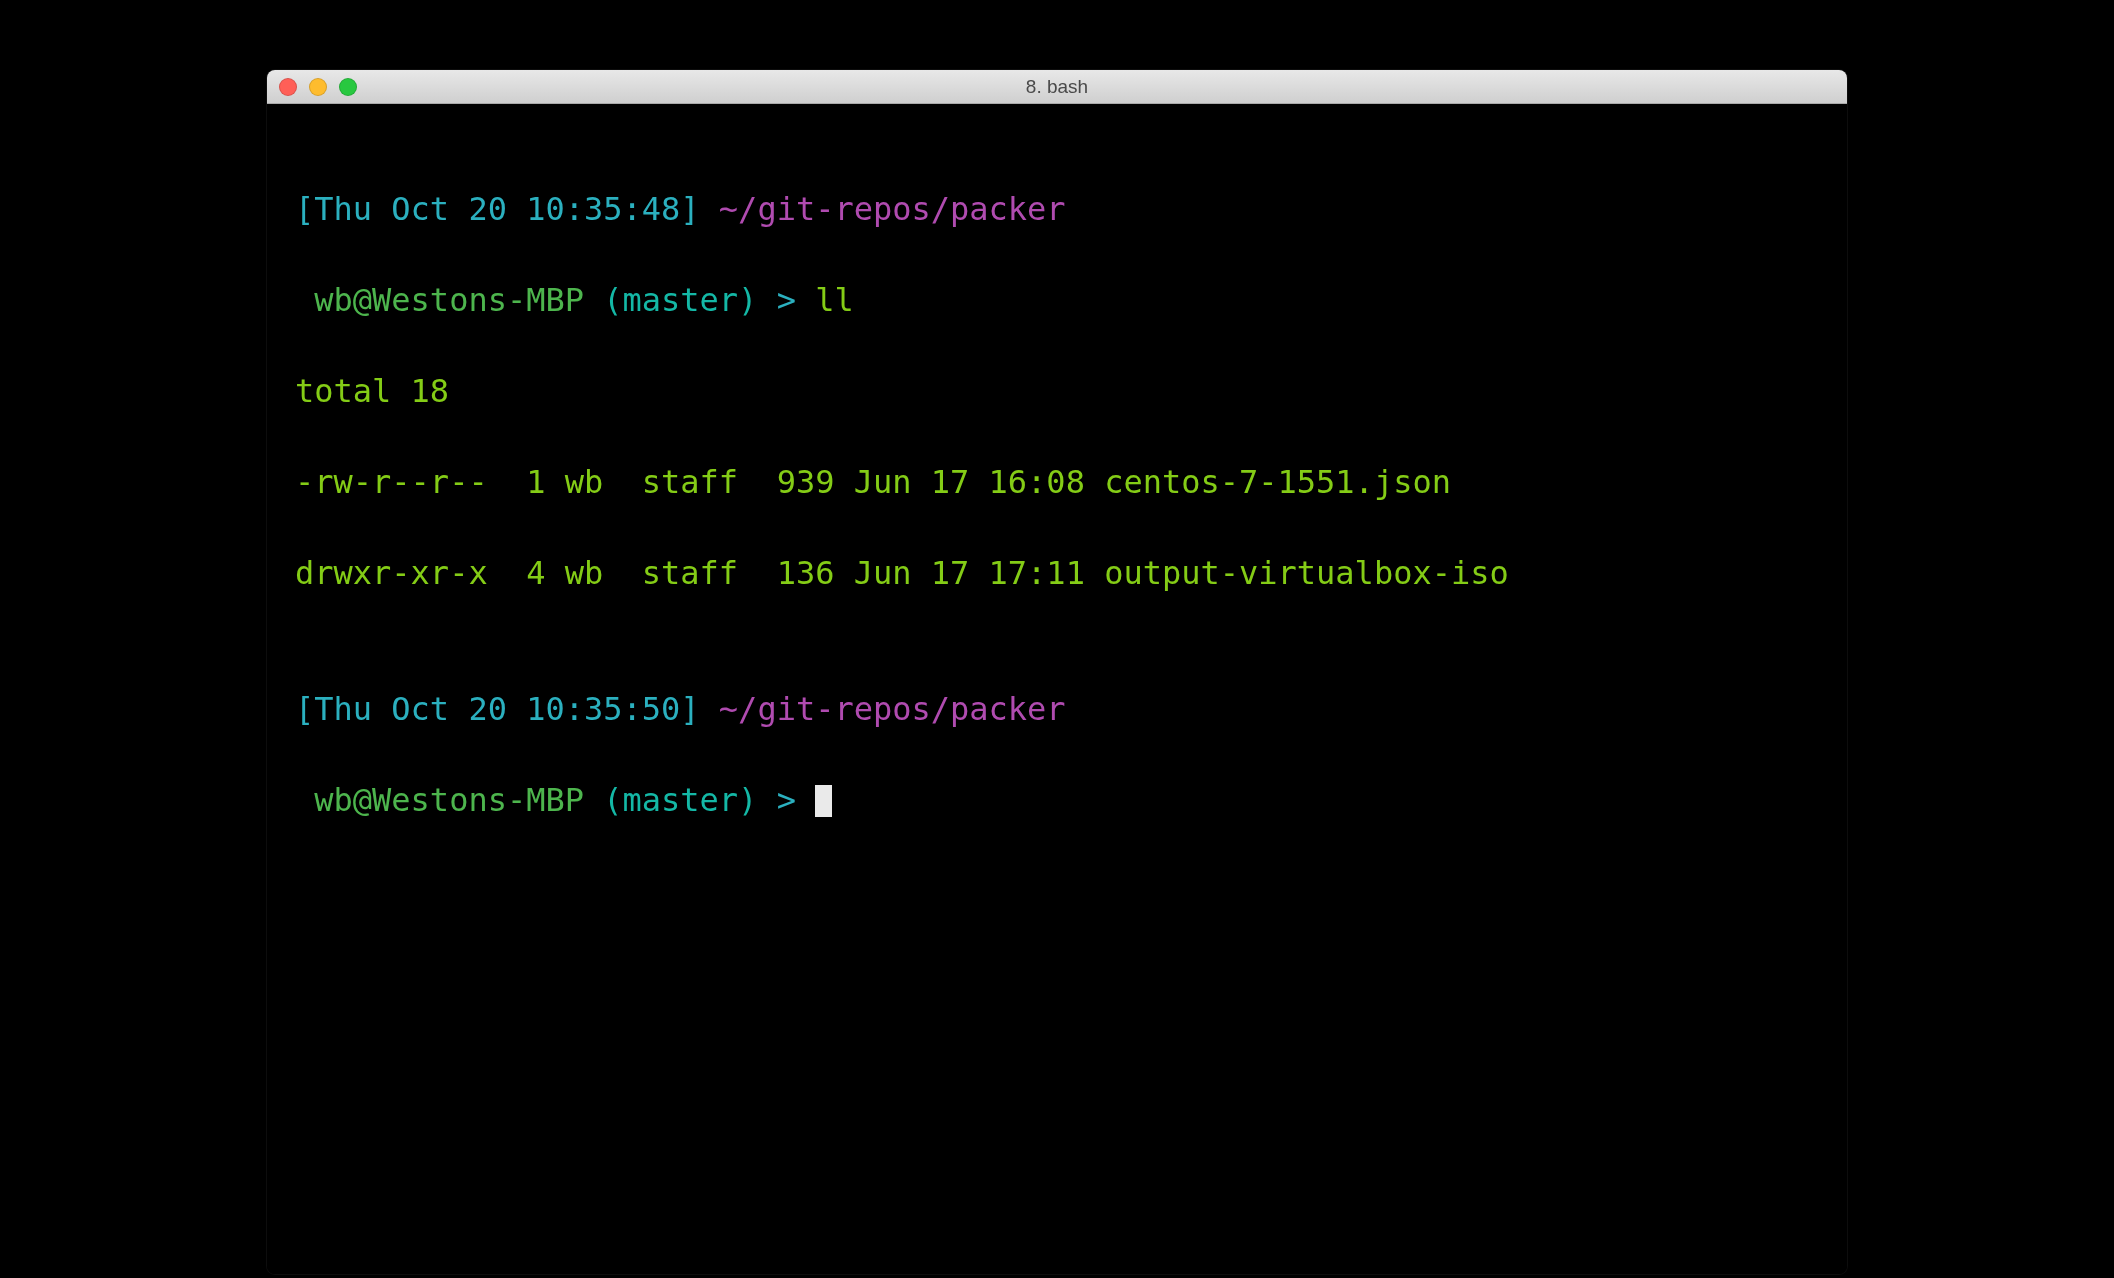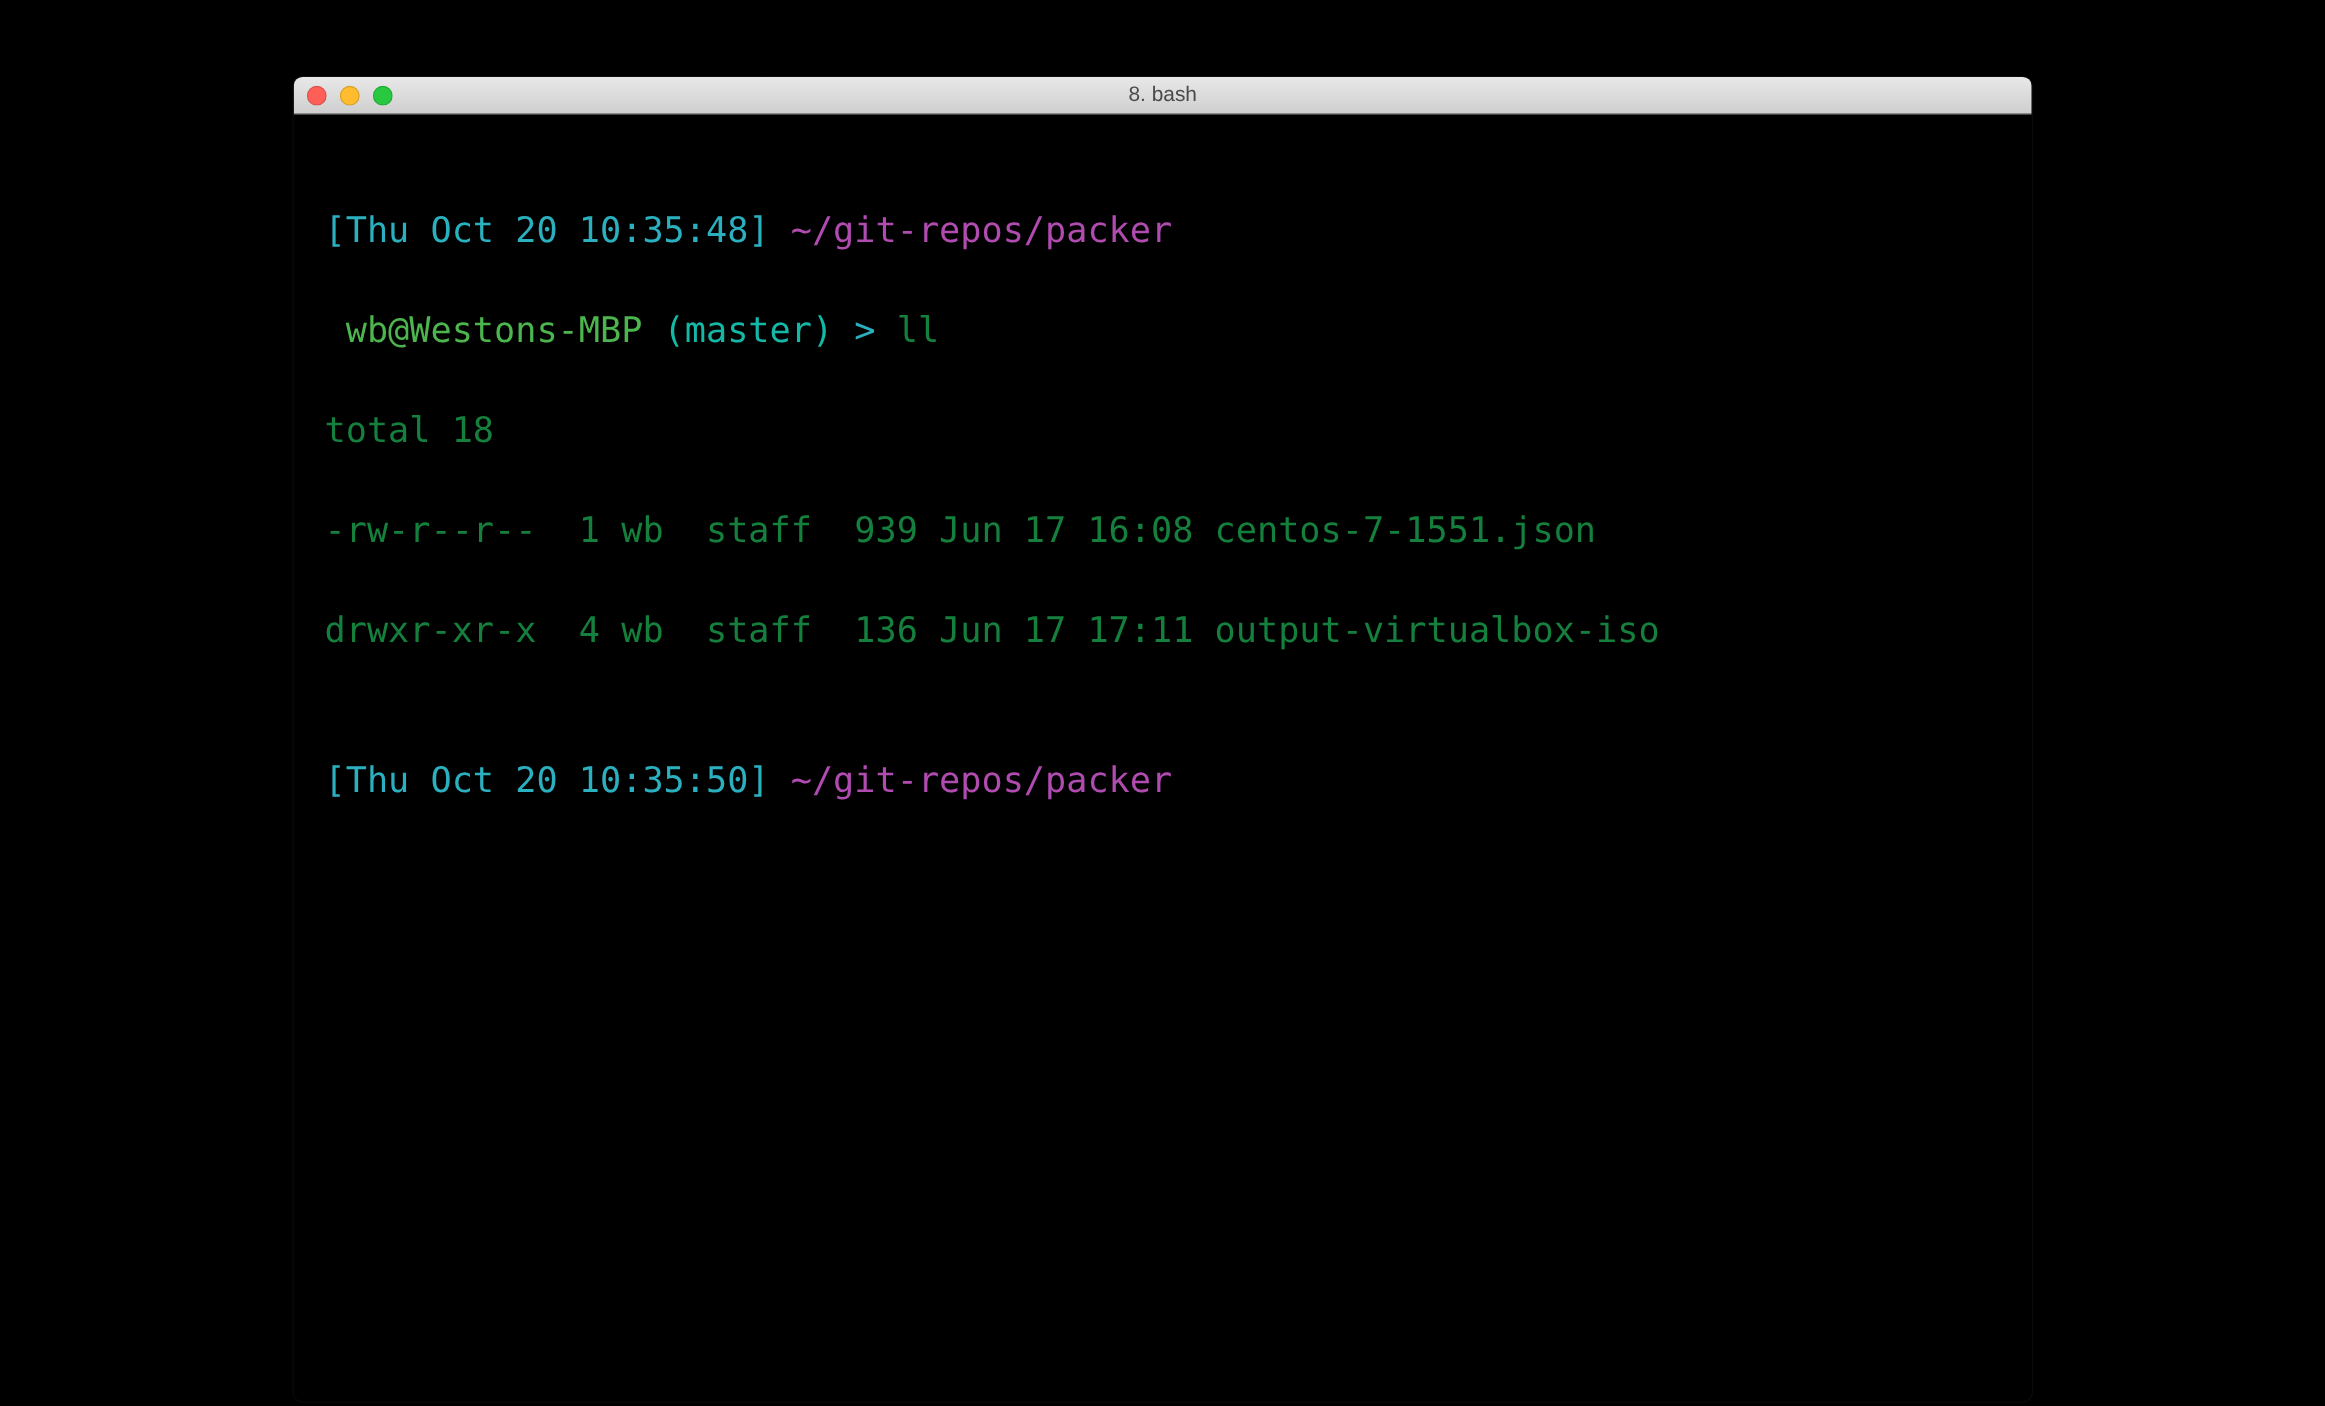--- a/index.html
+++ b/index.html
@@ -58,21 +58,21 @@
       padding: 38px 28px;
       font-size: 32px;
       line-height: 1.42;
       white-space: pre;
       min-height: 1170px;
     }
     .cyan { color: #2bb0bf; }
     .magenta { color: #b04bb0; }
     .green { color: #4db54d; }
     .red { color: #14b8a6; }
-    .white { color: #15803d; }
+    .white { color: #84cc16; }
     .cursor {
       display: inline-block;
       width: 17px;
       height: 32px;
       background: #eaeaea;
       vertical-align: text-bottom;
       margin-bottom: 2px;
     }
     .line { display: block; }
     .blank { height: 40px; }
@@ -90,14 +90,15 @@
     <div class="window-title">8. bash</div>
   </div>
   <div class="terminal">
 <span class="line"><span class="cyan">[Thu Oct 20 10:35:48]</span> <span class="magenta">~/git-repos/packer</span></span>
 <span class="line"> <span class="green">wb@Westons-MBP</span> <span class="red">(master)</span> <span class="cyan">&gt;</span> <span class="white">ll</span></span>
 <span class="line white">total 18</span>
 <span class="line white">-rw-r--r--  1 wb  staff  939 Jun 17 16:08 centos-7-1551.json</span>
 <span class="line white">drwxr-xr-x  4 wb  staff  136 Jun 17 17:11 output-virtualbox-iso</span>
 <span class="blank"></span>
 <span class="line"><span class="cyan">[Thu Oct 20 10:35:50]</span> <span class="magenta">~/git-repos/packer</span></span>
+<span class="line"> <span class="green">wb@Westons-MBP</span> <span class="red">(master)</span> <span class="cyan">&gt;</span> <span class="cursor"></span></span>
   </div>
 </div>
 
 </body></html>

